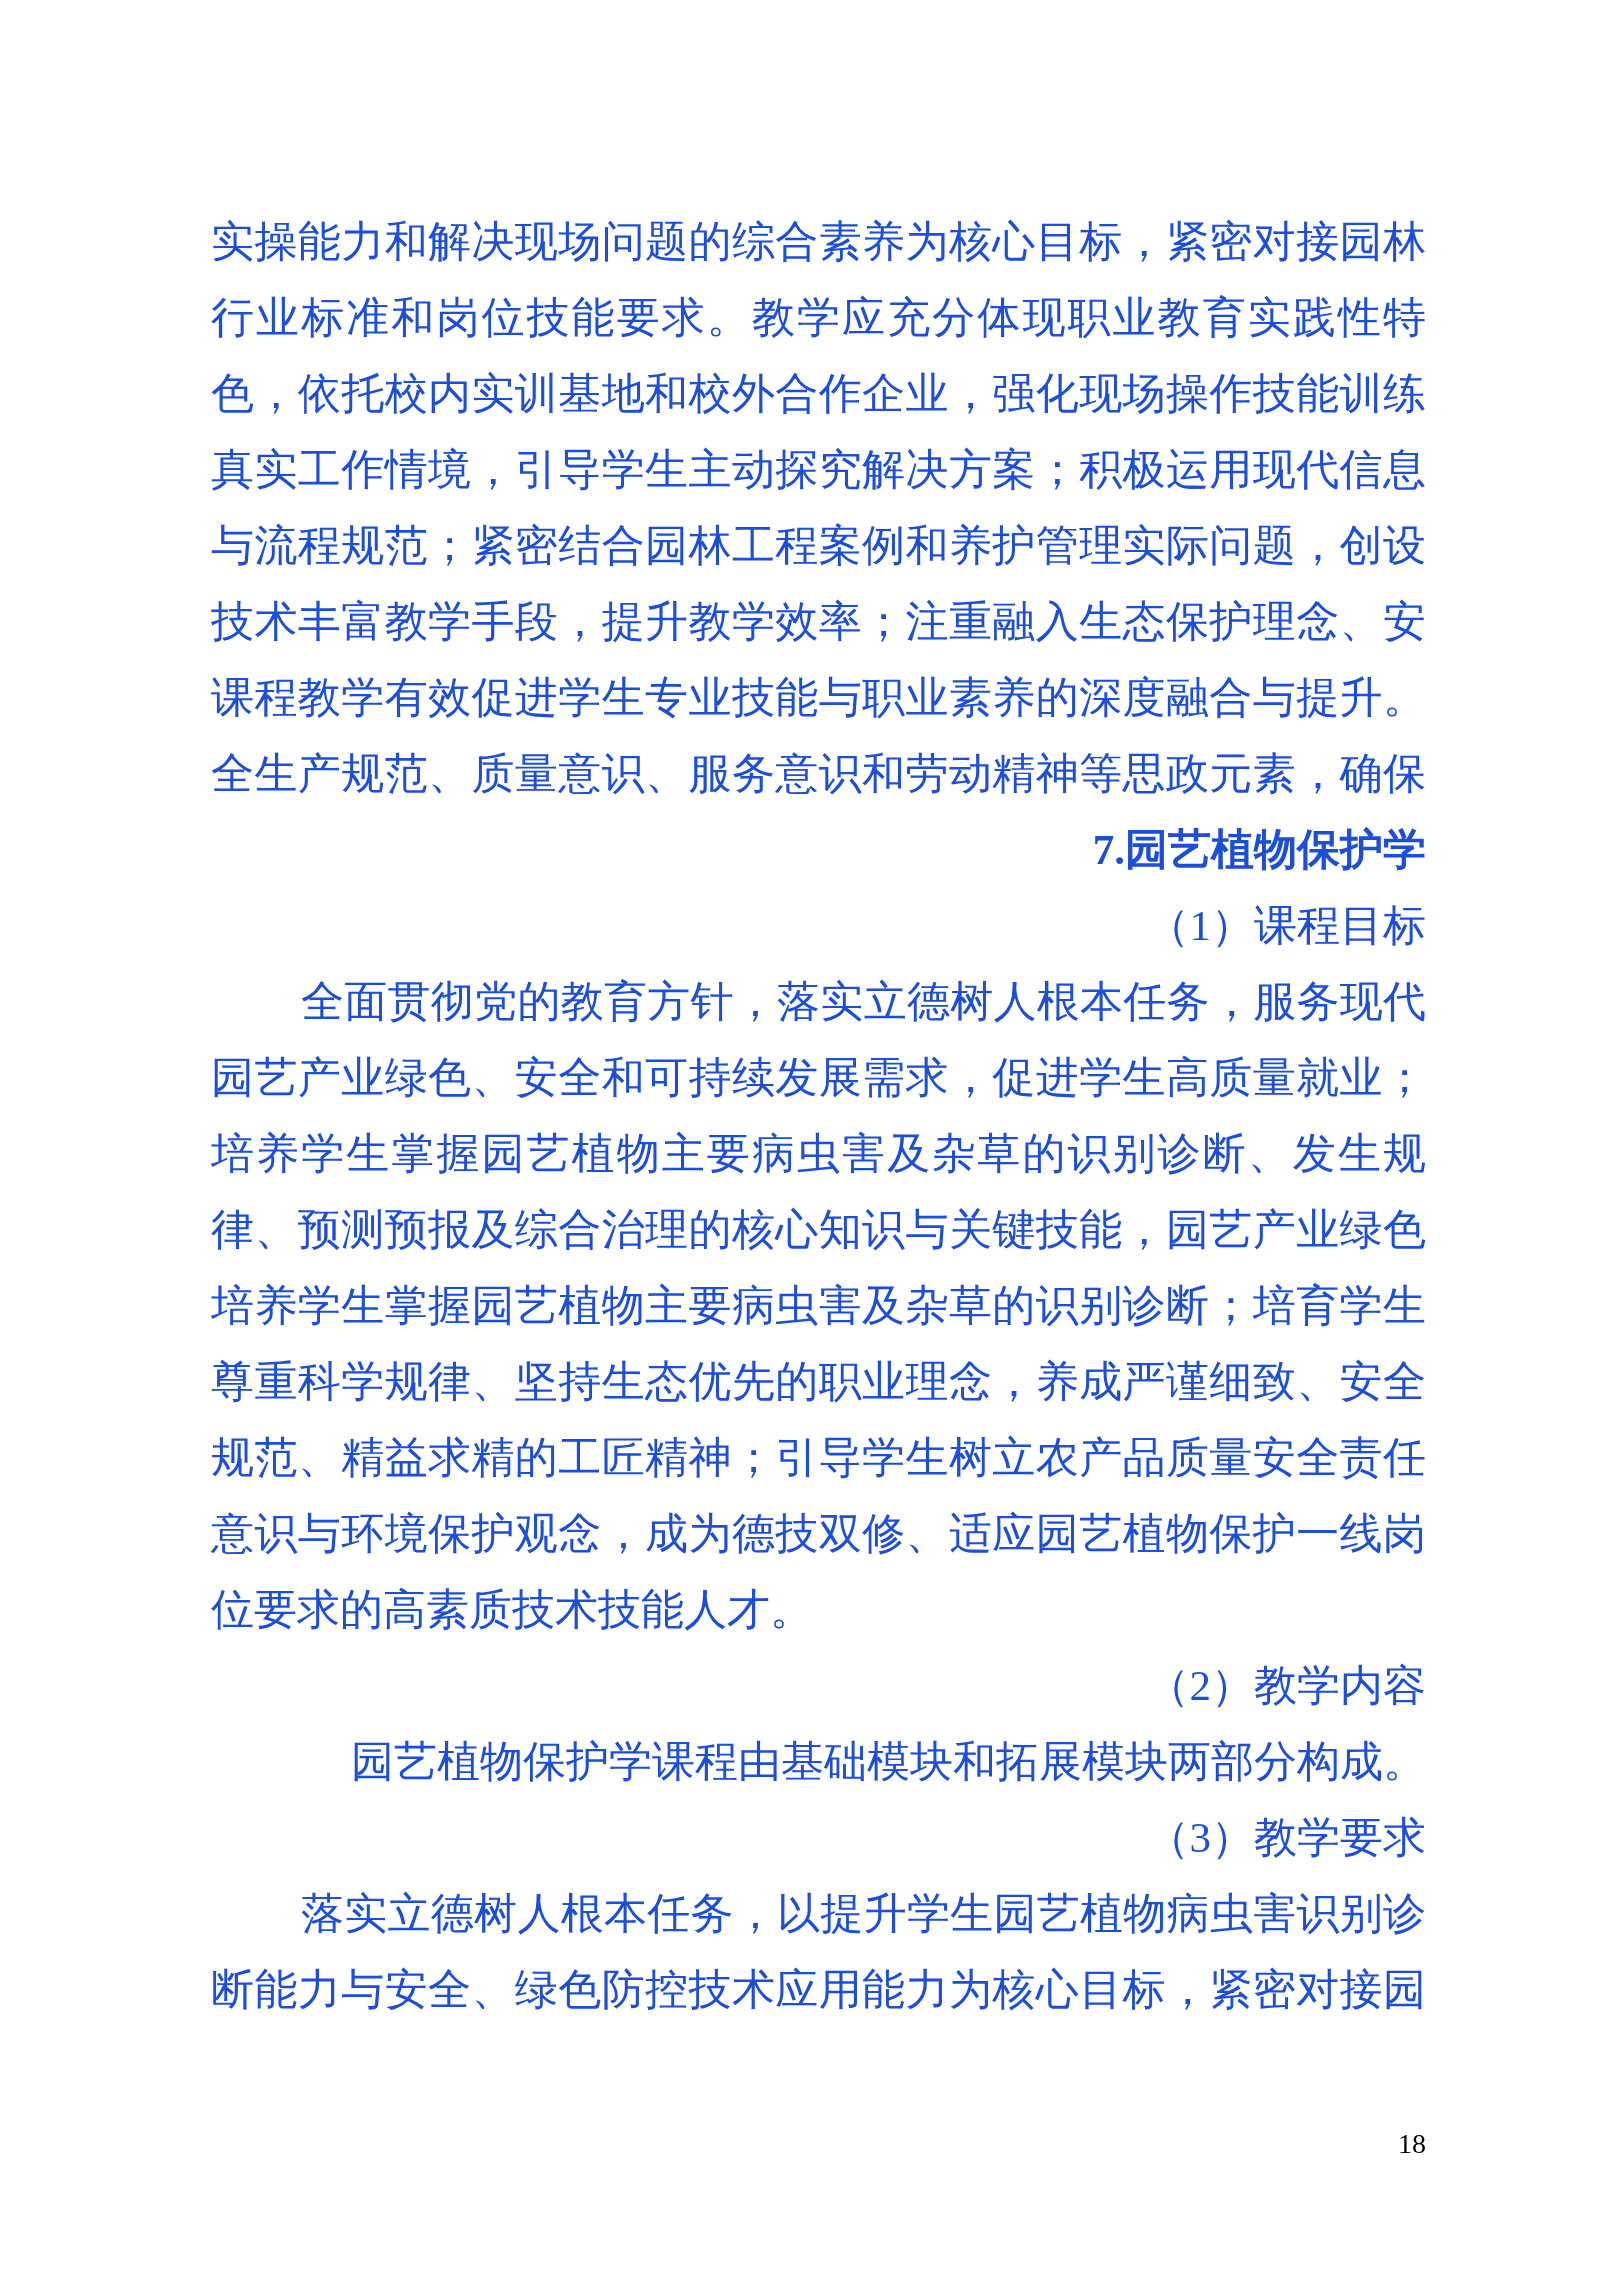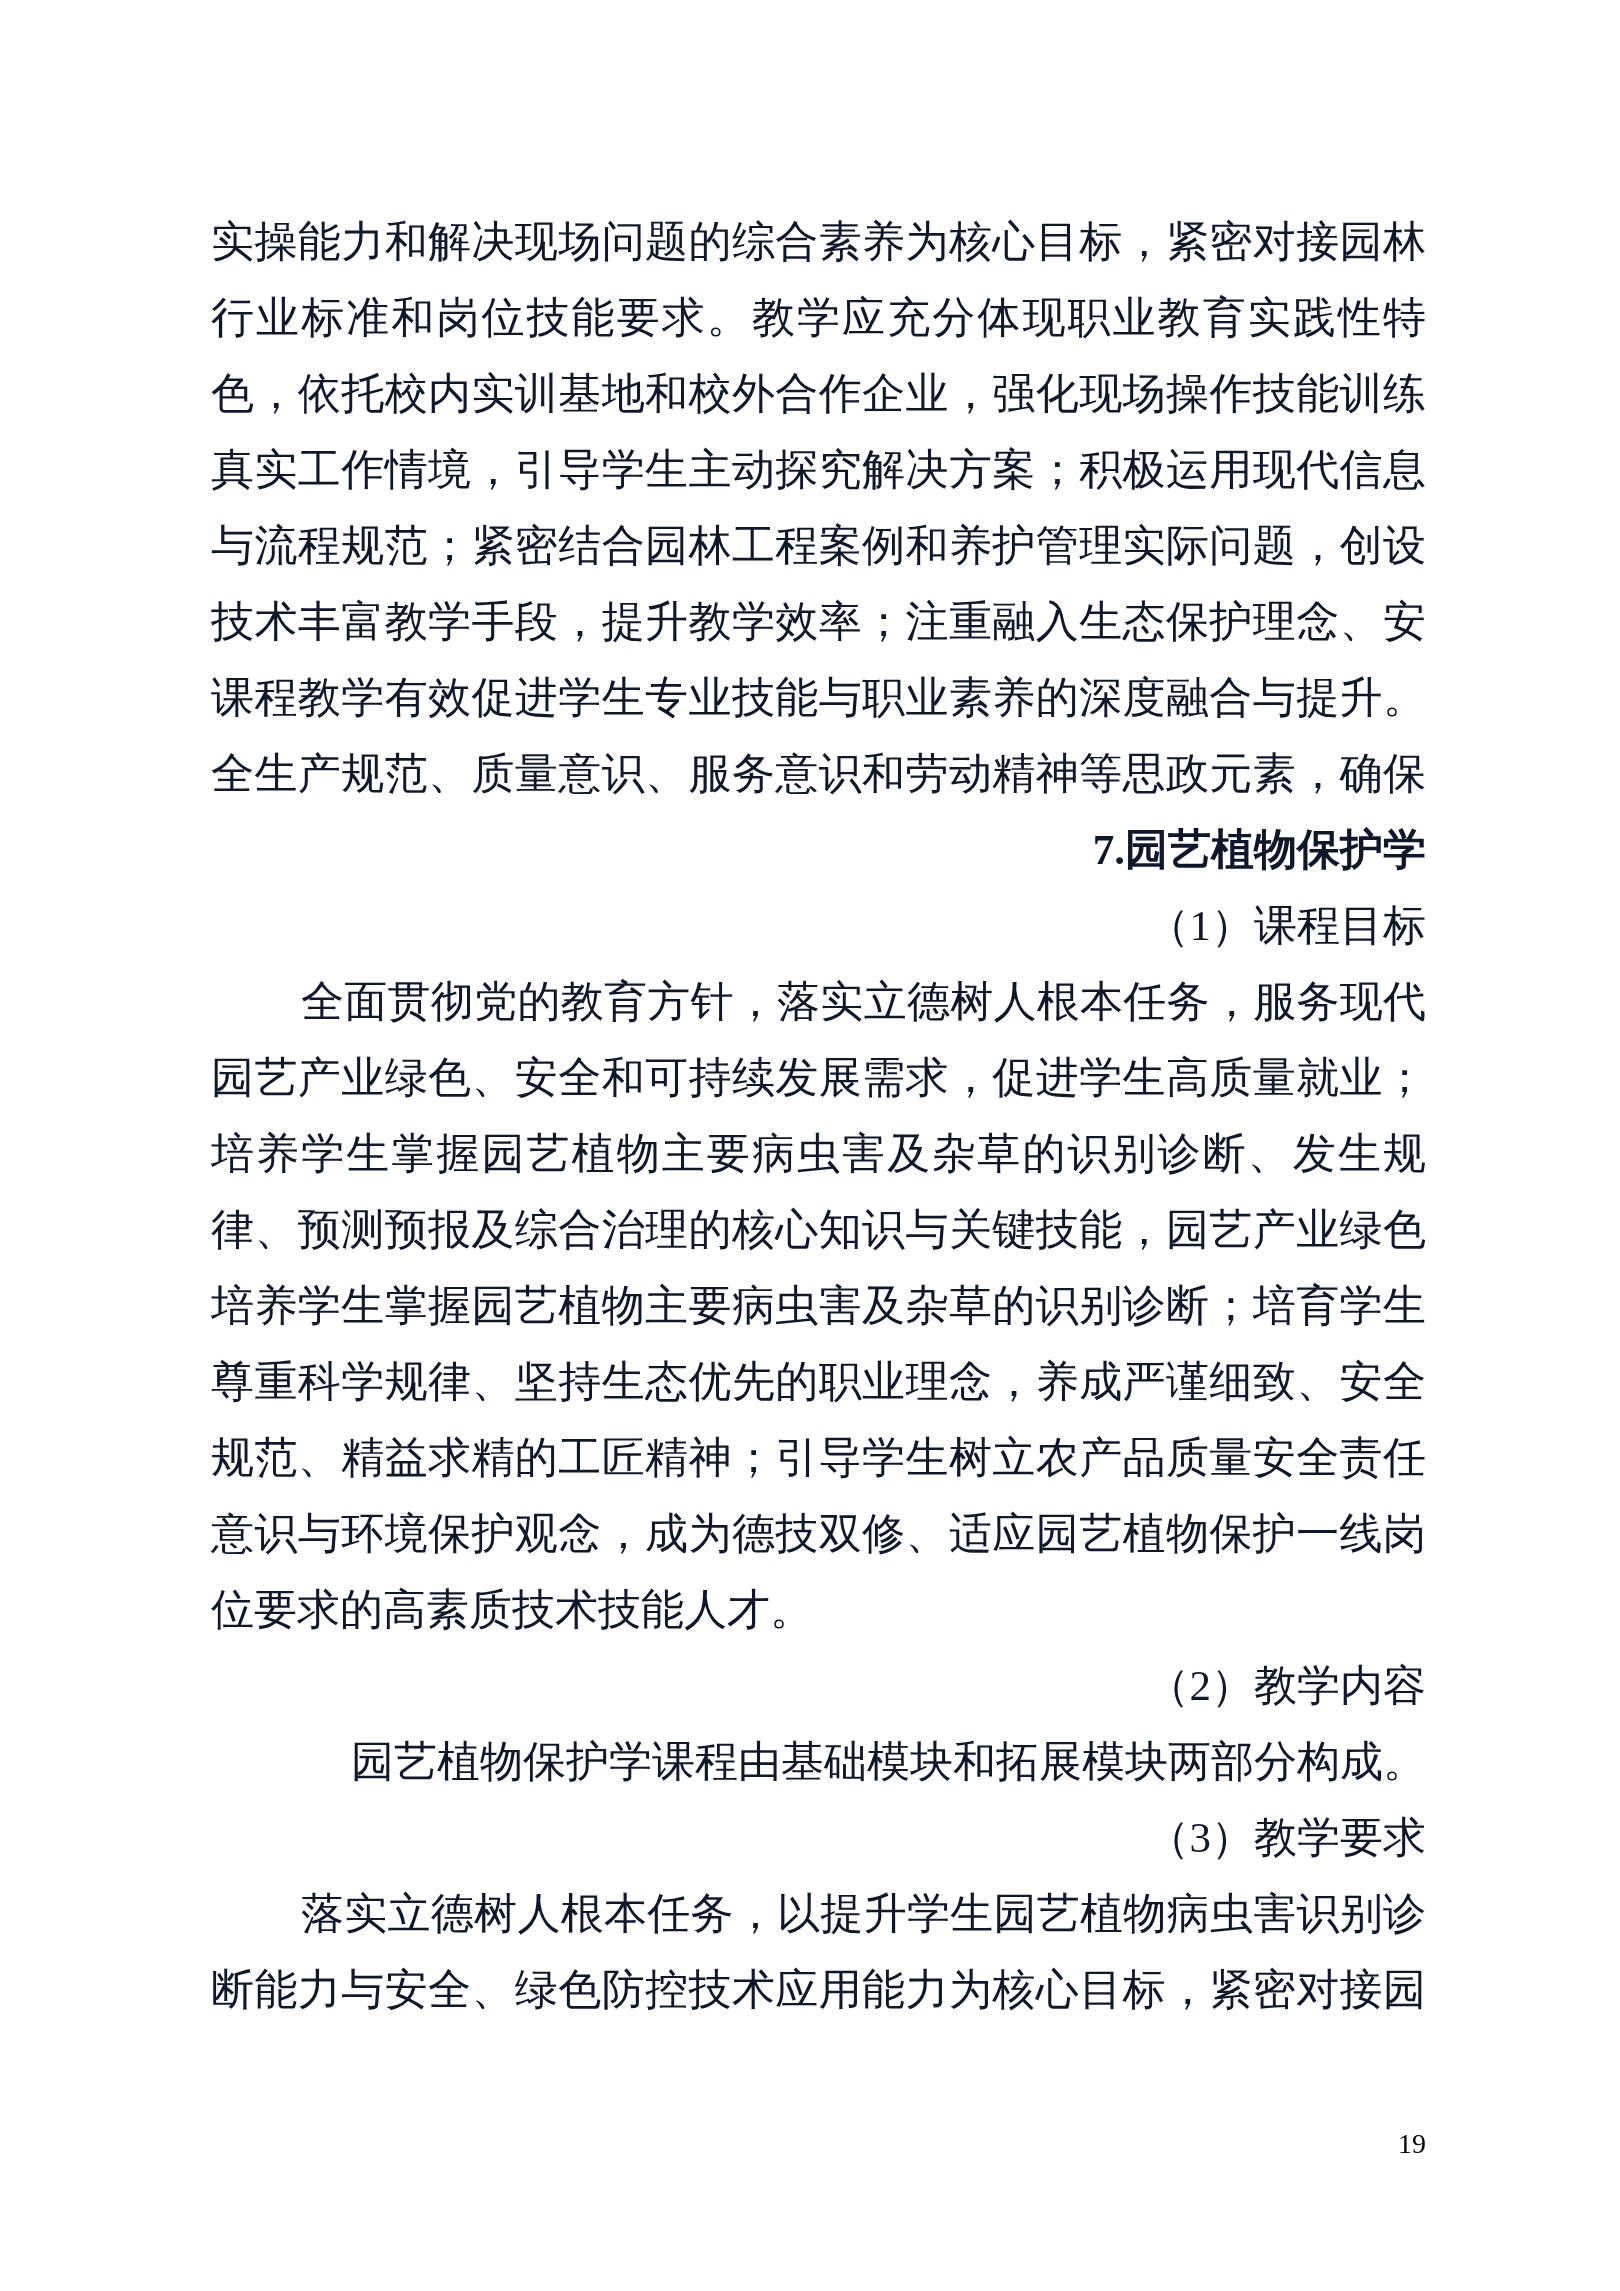--- a/index.html
+++ b/index.html
@@ -16,21 +16,21 @@
     font-family: "Liberation Serif", "DejaVu Serif", serif;
     color: #000000;
   }
   .doc-body {
     position: absolute;
     left: 211px;
     top: 204px;
     width: 1215px;
     font-size: 43px;
     line-height: 76px;
-    color: #0f172a;
+    color: #1d4ed8;
   }
   .line {
     height: 76px;
     white-space: nowrap;
   }
   .line.j {
     white-space: normal;
     text-align: justify;
     text-align-last: justify;
     text-justify: inter-character;
@@ -74,15 +74,15 @@
       <div class="line j">尊重科学规律、坚持生态优先的职业理念，养成严谨细致、安全</div>
       <div class="line j">规范、精益求精的工匠精神；引导学生树立农产品质量安全责任</div>
       <div class="line j">意识与环境保护观念，成为德技双修、适应园艺植物保护一线岗</div>
       <div class="line">位要求的高素质技术技能人才。</div>
       <div class="line indent">（2）教学内容</div>
       <div class="line indent">园艺植物保护学课程由基础模块和拓展模块两部分构成。</div>
       <div class="line indent">（3）教学要求</div>
       <div class="line j indent">落实立德树人根本任务，以提升学生园艺植物病虫害识别诊</div>
       <div class="line j">断能力与安全、绿色防控技术应用能力为核心目标，紧密对接园</div>
     </div>
-  <div class="page-number">19</div>
+  <div class="page-number">18</div>
 </div>
 
 
 </body></html>

